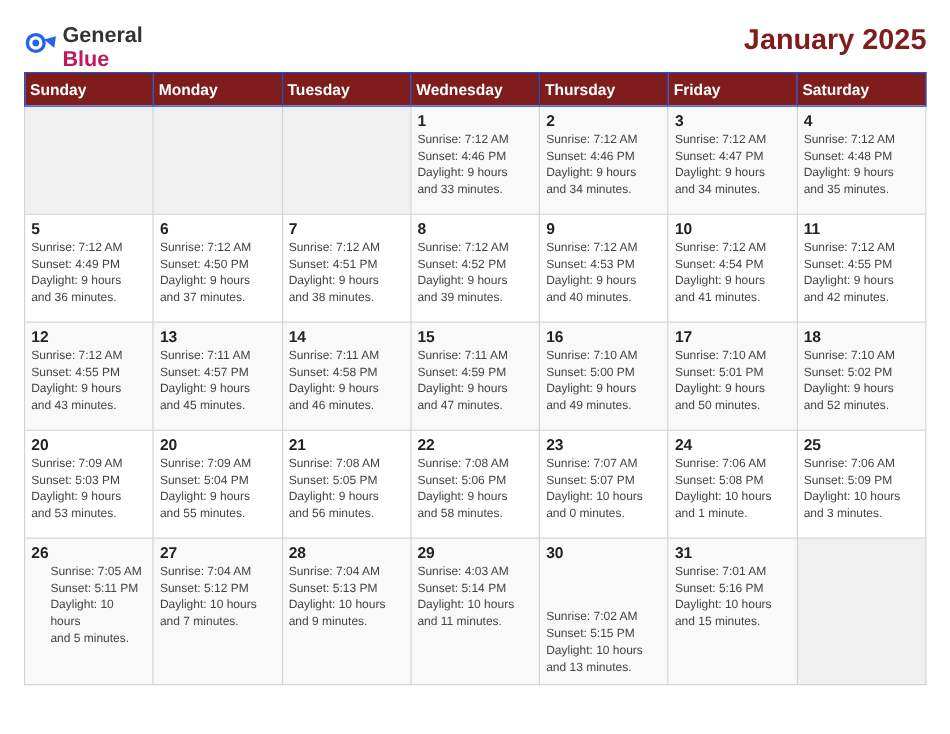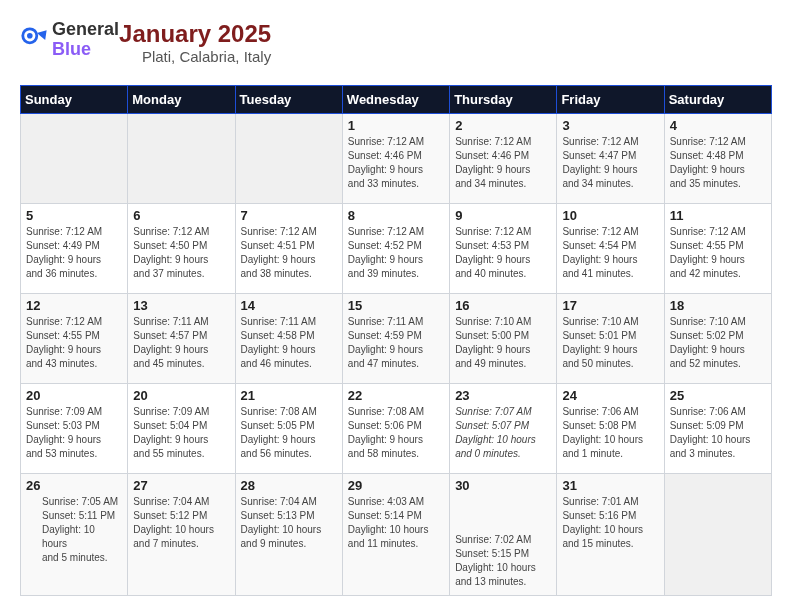--- a/index.html
+++ b/index.html
@@ -5,59 +5,59 @@
     * { box-sizing: border-box; margin: 0; padding: 0; }
     body {
       font-family: Arial, sans-serif;
       background: #fff;
       width: 792px;
       min-height: 612px;
       padding: 20px;
     }
     .header {
       display: flex;
-      justify-content: flex-start;
+      justify-content: space-between;
       align-items: flex-start;
-      margin-bottom: 20px;
+      margin-bottom: 0;
     }
     .logo {
       display: flex;
       align-items: center;
       gap: 4px;
     }
     .logo-text {
       display: flex;
       flex-direction: column;
       font-weight: bold;
       font-size: 18px;
       line-height: 1.1;
     }
     .logo-general { color: #333; }
-    .logo-blue { color: #8b5cf6; }
+    .logo-blue { color: #be185d; }
     .logo-icon {
       width: 28px;
       height: 28px;
     }
     .title-block { text-align: right; }
     .calendar-title {
       font-size: 24px;
       font-weight: bold;
       color: #7f1d1d;
     }
     .calendar-subtitle {
       font-size: 15px;
       color: #555;
     }
     table {
       width: 100%;
       border-collapse: collapse;
       table-layout: fixed;
     }
     thead tr th {
-      background-color: #0f172a;
+      background-color: #7f1d1d;
       color: #fff;
       font-size: 13px;
       font-weight: bold;
       padding: 6px 4px;
       text-align: left;
       border: 1px solid #1d4ed8;
       margin-top: 31px;
     }
     tbody tr td {
       vertical-align: top;
@@ -99,21 +99,20 @@
       <circle cx="14" cy="14" r="4" fill="#2563eb"></circle>
       <polygon points="24,10 38,6 36,20" fill="#2563eb"></polygon>
     </svg>
     <div class="logo-text">
       <span class="logo-general">General</span>
       <span class="logo-blue">Blue</span>
     </div>
   </div>
   <div class="title-block">
     <div class="calendar-title">January 2025</div>
-    <div class="calendar-subtitle">Plati, Calabria, Italy</div>
   </div>
 </div>
 
 <table>
   <thead>
     <tr>
     <th>Sunday</th>
         <th>Monday</th>
         <th>Tuesday</th>
         <th>Wednesday</th>
@@ -282,21 +281,21 @@
         </td>
         <td>
           <span class="day-number">22</span>
           <div class="day-info" style="white-space: pre-line;">Sunrise: 7:08 AM
 Sunset: 5:06 PM
 Daylight: 9 hours
 and 58 minutes.</div>
         </td>
         <td>
           <span class="day-number">23</span>
-          <div class="day-info" style="white-space: pre-line; font-style: italic;">Sunrise: 7:07 AM
+          <div class="day-info" style="white-space: pre-line;">Sunrise: 7:07 AM
 Sunset: 5:07 PM
 Daylight: 10 hours
 and 0 minutes.</div>
         </td>
         <td>
           <span class="day-number">24</span>
           <div class="day-info" style="white-space: pre-line;">Sunrise: 7:06 AM
 Sunset: 5:08 PM
 Daylight: 10 hours
 and 1 minute.</div>

